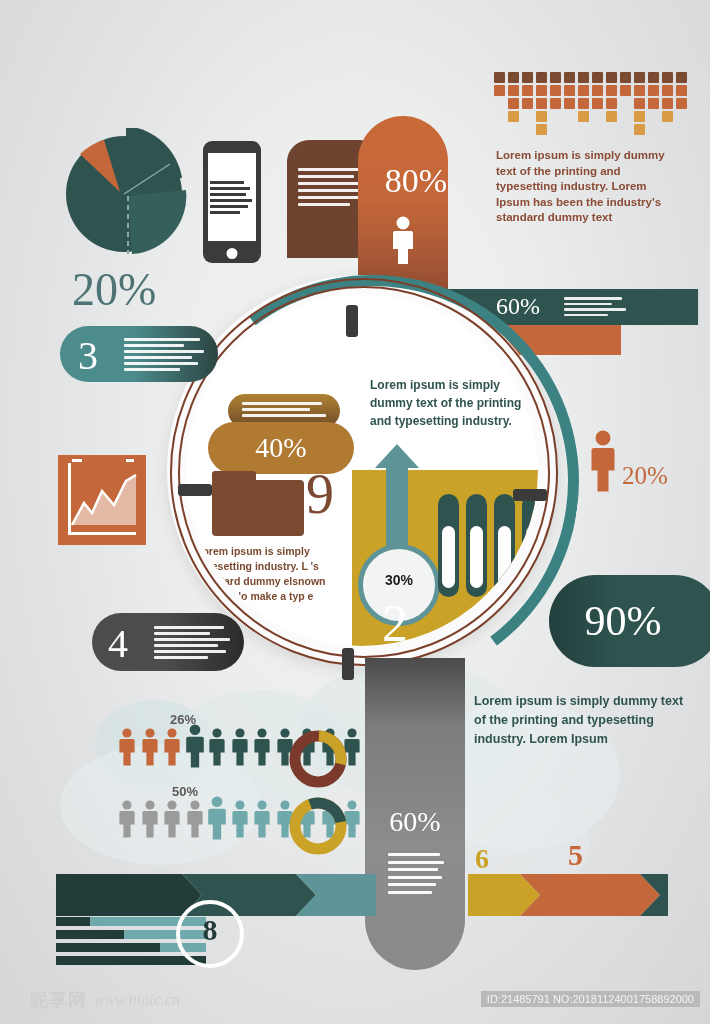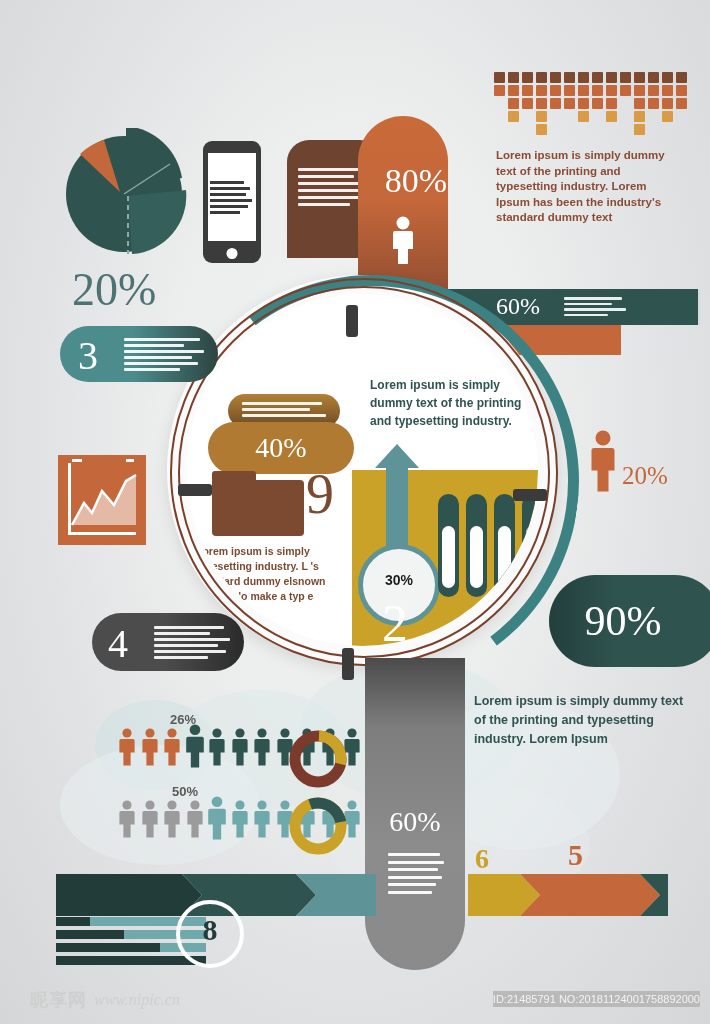--- a/index.html
+++ b/index.html
@@ -142,21 +142,21 @@
   
   .pbar{position:absolute;height:9px;background:#6fa9ab;}
   .pbar i{position:absolute;left:0;top:0;height:9px;background:#213c39;display:block;}
   .circ8{left:176px;top:900px;width:60px;height:60px;border-radius:50%;border:4px solid #fff;}
   .circ8 span{display:block;text-align:center;line-height:52px;color:#213c39;font-family:"Liberation Serif",serif;font-size:30px;font-weight:bold;}
 
   
   .wm{left:30px;top:988px;display:flex;align-items:center;gap:7px;}
   .wm-cn{font-weight:bold;font-size:18px;color:#cfcfcf;letter-spacing:1px;}
   .wm-url{font-family:"Liberation Serif",serif;font-size:16px;color:#cfcfcf;font-style:italic;}
-  .wm-id{right:10px;top:991px;position:absolute;background:#b9b9b9;color:#f4f4f4;font-size:11px;padding:2px 0;}
+  .wm-id{right:10px;top:991px;position:absolute;background:#b9b9b9;color:#f4f4f4;font-size:11px;padding:2px 6px;}
 </style>
 </head>
 <body>
 
 <div class="canvas">
 
   <div class="cloud abs" style="left:95px;top:700px;width:120px;height:90px;"></div>
   <div class="cloud cloud2 abs" style="left:170px;top:690px;width:180px;height:120px;"></div>
   <div class="cloud cloud3 abs" style="left:60px;top:745px;width:200px;height:120px;"></div>
   <div class="cloud cloud2 abs" style="left:300px;top:660px;width:220px;height:140px;"></div>

